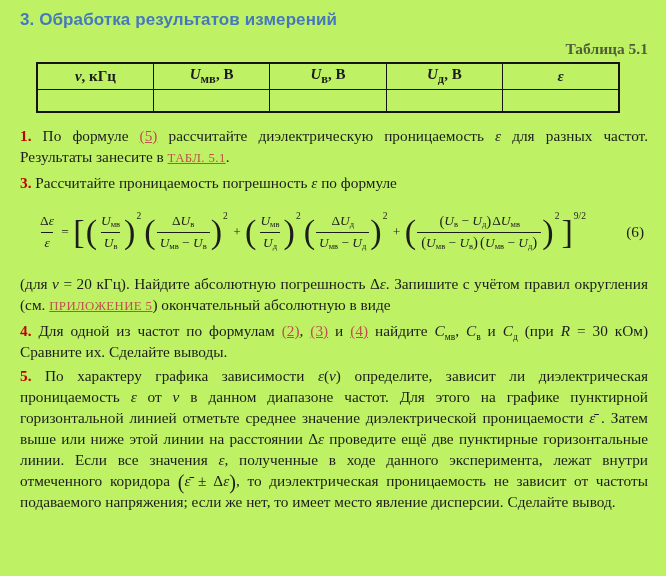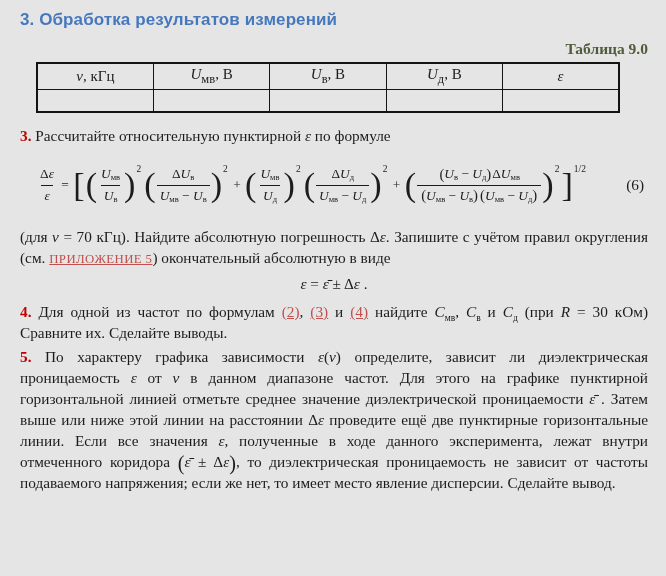--- a/index.html
+++ b/index.html
@@ -1,36 +1,36 @@
 <!DOCTYPE html>
 <html><head>
 <meta charset="utf-8">
 <style>
   html,body{margin:0;padding:0;background:#fff;}
   .page{
     width:666px;height:576px;box-sizing:border-box;
-    padding:8px 18px 0 20px;background:#e5e5e5;overflow:hidden;
+    padding:8px 18px 0 20px;background:#bef264;overflow:hidden;
     font-family:"Liberation Serif", serif;color:#1c1c1c;
   }
   .title{
     font-family:"Liberation Sans", sans-serif;
     font-size:17px;font-weight:700;color:#4678be;
     margin:2px 0 10px 0;letter-spacing:0.1px;
   }
   .caption{
     text-align:right;font-weight:700;font-size:15.5px;color:#4f5d3a;
     margin:0 0 4px 0;
   }
   table.results{
     border-collapse:collapse;table-layout:fixed;
     width:584px;margin:0 28px 12px 16px;
     border:2.4px solid #141414;
   }
   table.results th, table.results td{border:1.6px solid #141414;padding:0;}
-  table.results th{font-weight:400;font-size:15px;height:25px;text-align:center;}
+  table.results th{font-weight:700;font-size:15px;height:25px;text-align:center;}
   table.results td{height:21px;}
   .para{
     font-size:15.3px;line-height:21px;text-align:justify;
     margin:0 0 3px 0;
   }
   .center-eq{
     text-align:center;font-size:15.3px;line-height:21px;margin:3px 0 7px 0;
   }
   
   .r-i{font-style:italic;}
@@ -64,42 +64,43 @@
   .fexp{font-size:9.5px;align-self:flex-start;margin:0 1px 0 1px;position:relative;top:-2px;}
   .formula sub{font-size:8.5px;line-height:0;position:relative;bottom:-3px;}
 </style>
 </head>
 <body>
 
 <div class="page">
 
   <h1 class="title">3. Обработка результатов измерений</h1>
 
-  <div class="caption">Таблица 9.0</div>
+  <div class="caption">Таблица 5.1</div>
 
   <table class="results">
     <tbody>
         <tr>
       <th><span class="f-run r-i">ν</span><span class="f-run">, кГц</span></th>
       <th><span class="f-run r-i">U</span><sub>мв</sub><span class="f-run">, В</span></th>
       <th><span class="f-run r-i">U</span><sub>в</sub><span class="f-run">, В</span></th>
       <th><span class="f-run r-i">U</span><sub>д</sub><span class="f-run">, В</span></th>
       <th><span class="f-run r-i">ε</span></th>
     </tr>
     <tr>
       <td></td>
       <td></td>
       <td></td>
       <td></td>
       <td></td>
     </tr>
   </tbody>
     </table>
 
-  <p class="para"><span class="f-run r-num">3.</span><span class="f-run"> Рассчитайте относительную пунктирной </span><span class="f-run r-i">ε</span><span class="f-run"> по формуле</span></p>
+  <p class="para"><span class="f-run r-num">1.</span><span class="f-run"> По формуле </span><span class="f-run r-lnk">(5)</span><span class="f-run"> рассчитайте диэлектрическую проницаемость </span><span class="f-run r-i">ε</span><span class="f-run"> для разных ча­стот. Результаты занесите в </span><span class="f-run r-lnkcap">ТАБЛ. 5.1</span><span class="f-run">.</span></p>
+  <p class="para"><span class="f-run r-num">3.</span><span class="f-run"> Рассчитайте проницаемость погрешность </span><span class="f-run r-i">ε</span><span class="f-run"> по формуле</span></p>
 
   <div class="formula-block">
     <span class="formula">
         <span class="frac">
           <span class="fnum">
             <span class="f-run">Δ</span>
             <span class="f-run r-i">ε</span>
           </span>
           <span class="fden">
             <span class="f-run r-i">ε</span>
@@ -231,26 +232,25 @@
                       <span class="fence" style="font-size: 14.7919px;">)</span>
                     </span>
                   </span>
                 </span>
               </span>
               <span class="fence" style="font-size: 34.1838px;">)</span>
               <span class="fexp">2</span>
             </span>
           </span>
           <span class="fence" style="font-size: 34.1838px;">]</span>
-          <span class="fexp">1/2</span>
+          <span class="fexp">9/2</span>
         </span>
       </span>
     <span class="eq-number">(6)</span>
   </div>
 
-  <p class="para"><span class="f-run">(для </span><span class="f-run r-i">ν</span><span class="f-run"> = 70 кГц). Найдите абсолютную погрешность Δ</span><span class="f-run r-i">ε</span><span class="f-run">. Запишите с учётом правил округления (см. </span><span class="f-run r-lnkcap">ПРИЛОЖЕНИЕ 5</span><span class="f-run">) окончательный абсолютную в виде</span></p>
-
-  <p class="center-eq"><span class="f-run r-i">ε</span><span class="f-run"> = </span><span class="f-run r-i">ε̄</span><span class="f-run"> ± Δ</span><span class="f-run r-i">ε</span><span class="f-run"> .</span></p>
+  <p class="para"><span class="f-run">(для </span><span class="f-run r-i">ν</span><span class="f-run"> = 20 кГц). Найдите абсолютную погрешность Δ</span><span class="f-run r-i">ε</span><span class="f-run">. Запишите с учётом правил округления (см. </span><span class="f-run r-lnkcap">ПРИЛОЖЕНИЕ 5</span><span class="f-run">) окончательный абсолютную в виде</span></p>
+
 
   <p class="para"><span class="f-run r-num">4.</span><span class="f-run"> Для одной из частот по формулам </span><span class="f-run r-lnk">(2)</span><span class="f-run">, </span><span class="f-run r-lnk">(3)</span><span class="f-run"> и </span><span class="f-run r-lnk">(4)</span><span class="f-run"> найдите </span><span class="f-run r-i">C</span><sub>мв</sub><span class="f-run">, </span><span class="f-run r-i">C</span><sub>в</sub><span class="f-run"> и </span><span class="f-run r-i">C</span><sub>д</sub><span class="f-run"> (при </span><span class="f-run r-i">R</span><span class="f-run"> = 30 кОм) Сравните их. Сделайте выводы.</span></p>
   <p class="para"><span class="f-run r-num">5.</span><span class="f-run"> По характеру графика зависимости </span><span class="f-run r-i">ε</span><span class="f-run">(</span><span class="f-run r-i">ν</span><span class="f-run">) определите, зависит ли диэлектриче­ская проницаемость </span><span class="f-run r-i">ε</span><span class="f-run"> от </span><span class="f-run r-i">ν</span><span class="f-run"> в данном диапазоне частот. Для этого на графике пунктирной горизонтальной линией отметьте среднее значение диэлектрической проницае­мости </span><span class="f-run r-i">ε̄</span><span class="f-run"> . Затем выше или ниже этой линии на расстоянии Δ</span><span class="f-run r-i">ε</span><span class="f-run"> проведите ещё две пунктирные горизонтальные линии. Если все значения </span><span class="f-run r-i">ε</span><span class="f-run">, полученные в ходе дан­ного эксперимента, лежат внутри отмеченного коридора </span><span class="f-run r-bigp">(</span><span class="f-run r-i">ε̄</span><span class="f-run"> ± Δ</span><span class="f-run r-i">ε</span><span class="f-run r-bigp">)</span><span class="f-run">, то диэлектриче­ская проницаемость не зависит от частоты подаваемого напряжения; если же нет, то имеет место явление дисперсии. Сделайте вывод.</span></p>
 
 </div>
 
 </body></html>

